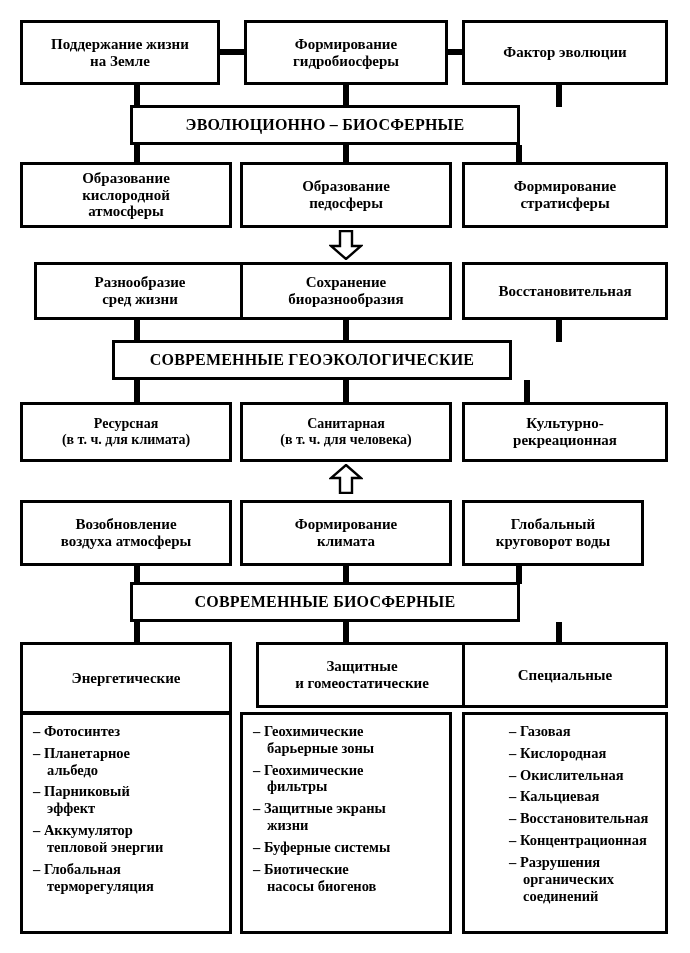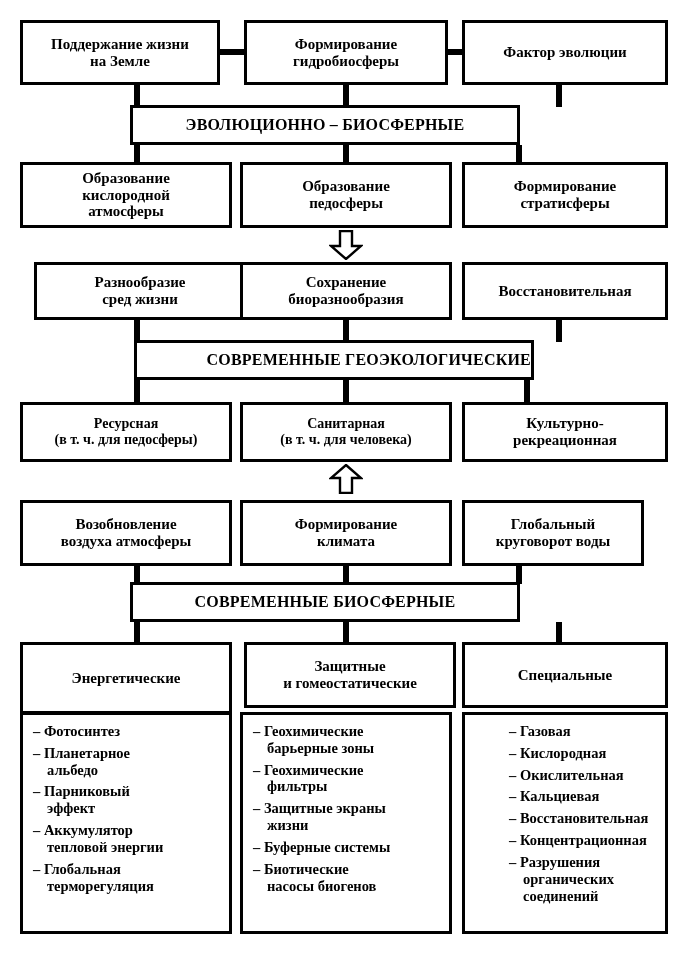--- a/index.html
+++ b/index.html
@@ -151,31 +151,31 @@
 биоразнообразия</span>
   </div>
   <div class="box" style="left:462px; top:262px; width:206px; height:58px;">
     <span style="white-space:pre-line;">Восстановительная</span>
   </div>
 
   <div class="connector" style="left:134px; top:320px; width:6px; height:22px;"></div>
   <div class="connector" style="left:343px; top:320px; width:6px; height:22px;"></div>
   <div class="connector" style="left:556px; top:320px; width:6px; height:22px;"></div>
 
-  <div class="band" style="left:134px; top:340px; width:400px; height:40px;justify-content:flex-end;">
+  <div class="band" style="left:112px; top:340px; width:400px; height:40px;">
     <span>СОВРЕМЕННЫЕ ГЕОЭКОЛОГИЧЕСКИЕ</span>
   </div>
 
   <div class="connector" style="left:134px; top:380px; width:6px; height:22px;"></div>
   <div class="connector" style="left:343px; top:380px; width:6px; height:22px;"></div>
   <div class="connector" style="left:524px; top:380px; width:6px; height:22px;"></div>
 
   <div class="box" style="left:20px; top:402px; width:212px; height:60px;">
     <span class="small" style="white-space:pre-line;">Ресурсная
-(в т. ч. для педосферы)</span>
+(в т. ч. для климата)</span>
   </div>
   <div class="box" style="left:240px; top:402px; width:212px; height:60px;">
     <span class="small" style="white-space:pre-line;">Санитарная
 (в т. ч. для человека)</span>
   </div>
   <div class="box" style="left:462px; top:402px; width:206px; height:60px;">
     <span style="white-space:pre-line;">Культурно-
 рекреационная</span>
   </div>
 
@@ -204,21 +204,21 @@
     <span>СОВРЕМЕННЫЕ БИОСФЕРНЫЕ</span>
   </div>
 
   <div class="connector" style="left:134px; top:622px; width:6px; height:20px;"></div>
   <div class="connector" style="left:343px; top:622px; width:6px; height:20px;"></div>
   <div class="connector" style="left:556px; top:622px; width:6px; height:20px;"></div>
 
   <div class="box" style="left:20px; top:642px; width:212px; height:72px;">
     <span style="white-space:pre-line;">Энергетические</span>
   </div>
-  <div class="box" style="left:244px; top:642px; width:212px; height:66px;">
+  <div class="box" style="left:256px; top:642px; width:212px; height:66px;">
     <span style="white-space:pre-line;">Защитные
 и гомеостатические</span>
   </div>
   <div class="box" style="left:462px; top:642px; width:206px; height:66px;">
     <span style="white-space:pre-line;">Специальные</span>
   </div>
 
   <div class="list" style="left:20px; top:712px; width:212px; height:222px;">
     <ul>
       <li>Фотосинтез</li>

